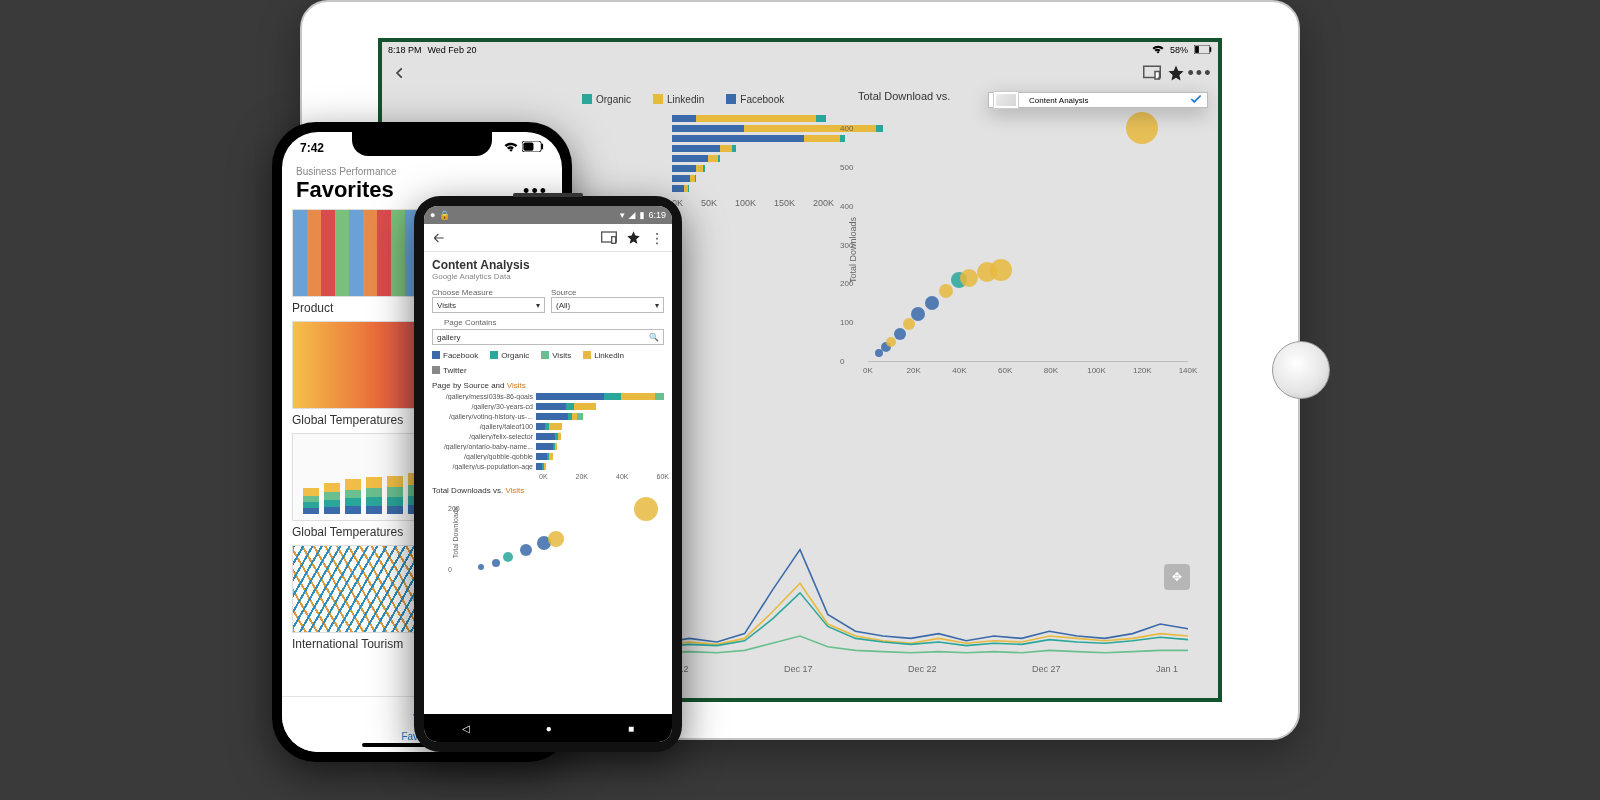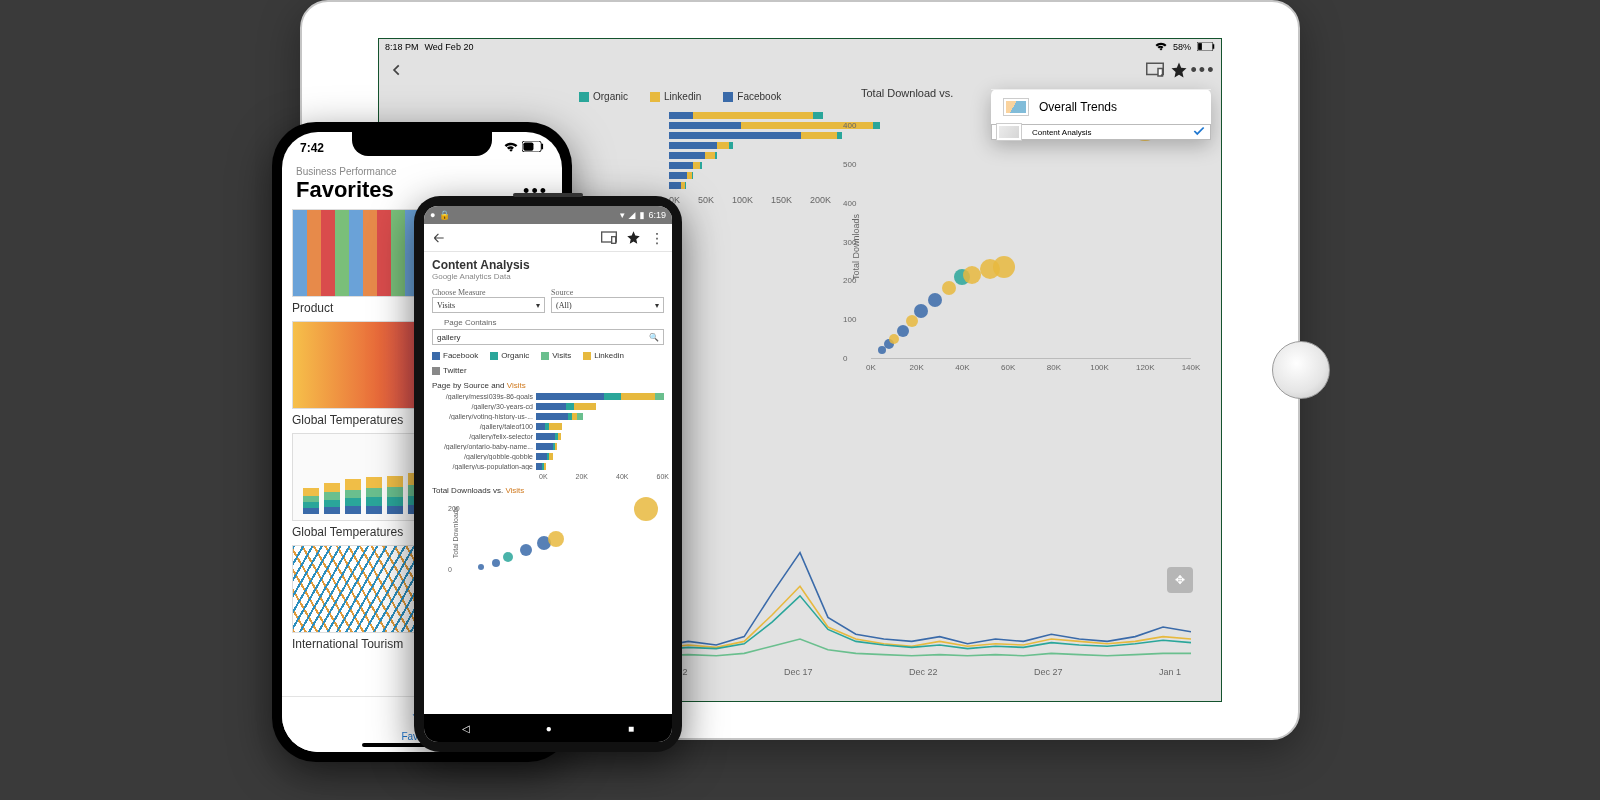--- a/index.html
+++ b/index.html
@@ -1,41 +1,41 @@
 <!DOCTYPE html>
 <html><head>
 <meta charset="utf-8">
 <style>
   * { box-sizing: border-box; margin: 0; padding: 0; }
   body { width: 1600px; height: 800px; background: #3a3a3a; font-family: -apple-system, BlinkMacSystemFont, "Segoe UI", Arial, sans-serif; overflow: hidden; position: relative; }
 
   
   .ipad { position: absolute; left: 300px; top: 0; width: 1000px; height: 740px; background: #fff; border: 2px solid #c5c5c5; border-radius: 28px; box-shadow: 0 12px 40px rgba(0,0,0,.35); }
   .ipad-home { position: absolute; right: -3px; top: 50%; transform: translate(50%,-50%); width: 58px; height: 58px; border-radius: 50%; background: radial-gradient(circle at 42% 38%, #fff, #e5e5e5 60%, #bdbdbd); border: 1px solid #9a9a9a; }
-  .ipad-screen { position: absolute; left: 76px; top: 36px; right: 76px; bottom: 36px; border: 1px solid #14532d; background: #e2e2e2; overflow: hidden; }
+  .ipad-screen { position: absolute; left: 76px; top: 36px; right: 76px; bottom: 36px; border: 4px solid #14532d; background: #e2e2e2; overflow: hidden; }
   .ipad-status { display:flex; align-items:center; height: 16px; padding: 0 6px; font-size: 9px; color:#000; background:#e2e2e2; gap:6px;}
   .ipad-status .grow{flex:1}
   .ipad-topbar { display:flex; align-items:center; height: 30px; padding: 0 6px; background:#e2e2e2;}
   .ipad-topbar .spacer{flex:1}
   .tb-icn { width:20px;height:20px; display:flex;align-items:center;justify-content:center; color:#444; margin:0 2px;}
   .star-filled{color:#000;}
   .back-chevron svg{width:14px;height:14px;}
   
   .popover{position:absolute; right:10px; top:50px; width:220px; background:#fff; border-radius:6px; box-shadow:0 6px 20px rgba(0,0,0,.25); font-size:12px; z-index:5;}
   .popover-head{padding:8px 12px 4px;color:#777;font-size:10px;}
   .popover-head .wb{font-size:13px;color:#222;font-weight:600;}
   .popover-item{display:flex;align-items:center;gap:10px;padding:8px 12px;border-top:1px solid #eee;cursor:pointer;}
   .popover-item .thumb{width:26px;height:18px;border:1px solid #ccc;background:#fff;position:relative;overflow:hidden;}
   .popover-item .thumb::after{content:"";position:absolute;inset:2px;background:linear-gradient(120deg,#f7b65d 40%,#2d8fbf 0);opacity:.6;}
   .popover-item.sel .thumb::after{background:linear-gradient(120deg,#ddd,#bbb);}
   .popover-item .check{margin-left:auto;color:#1f77d0;}
   
   .ipad-canvas{position:absolute;left:0;top:46px;right:0;bottom:0;background:#e2e2e2;}
   .legend{display:flex;gap:22px;font-size:10px;color:#333;margin-left:200px;margin-top:6px;}
-  .lg{display:flex;align-items:center;gap:4px;}
+  .lg{display:flex;align-items:flex-start;gap:4px;}
   .sw{width:10px;height:10px;}
   .c-org{background:#2aa69a;} .c-lnk{background:#e7b93e;} .c-fb{background:#3a6aa9;} .c-oth{background:#6abf8e;} .c-tw{background:#888;}
   
   .hb-wrap{position:absolute;left:290px;top:24px;width:240px;}
   .hb{height:7px;margin:3px 0;display:flex;}
   .hb span{display:block;height:100%;}
   .xaxis{display:flex;font-size:9px;color:#666;margin-top:6px;gap:18px;}
   
   .scatter{position:absolute;right:30px;top:22px;width:320px;height:270px;}
   .scatter .title{position:absolute;left:-10px;top:-20px;font-size:11px;color:#333;}
@@ -78,21 +78,21 @@
   .a-speaker{position:absolute;left:50%;top:-3px;transform:translateX(-50%);width:70px;height:4px;background:#333;border-radius:3px;}
   .a-status{height:18px;background:#777;color:#fff;font-size:9px;display:flex;align-items:center;padding:0 6px;gap:4px;}
   .a-status .grow{flex:1}
   .a-top{height:28px;background:#fff;border-bottom:1px solid #e4e4e4;display:flex;align-items:center;padding:0 6px;gap:6px;}
   .a-top .sp{flex:1}
   .a-ic{width:18px;height:18px;display:flex;align-items:center;justify-content:center;color:#444;}
   .a-body{padding:6px 8px 0;font-size:9px;color:#333;}
   .a-body h3{font-size:12px;font-weight:700;}
   .a-body .sub{font-size:8px;color:#888;margin-bottom:6px;}
   .flds{display:flex;gap:6px;margin-bottom:4px;}
-  .fld{flex:1;font-family:Liberation Serif, serif;}
+  .fld{flex:1;}
   .fld label{font-size:8px;color:#666;}
   .sel{border:1px solid #bbb;height:16px;font-size:8px;display:flex;align-items:center;justify-content:space-between;padding:0 4px;background:#fff;}
   .srch{border:1px solid #bbb;height:16px;font-size:8px;display:flex;align-items:center;justify-content:space-between;padding:0 4px;margin-top:2px;}
   .a-leg{display:flex;flex-wrap:wrap;gap:6px 12px;font-size:8px;margin:6px 0;}
   .a-leg .lg{gap:3px;}
   .a-leg .sw{width:8px;height:8px;}
   .sec-t{font-size:8px;font-weight:400;margin:2px 0;}
   .sec-t .hl{color:#d07a1f;}
   .abar{display:flex;align-items:center;margin:1px 0;height:9px;}
   .abar .lbl{flex:0 0 104px;text-align:right;font-size:7px;color:#555;padding-right:3px;white-space:nowrap;overflow:hidden;}
@@ -145,24 +145,20 @@
       </div>
       <div class="tb-icn star-filled">
         <svg width="18" height="18" viewBox="0 0 24 24">
             <path fill="#222" d="M12 2l2.9 6.9L22 9.8l-5.5 4.9L18 22l-6-3.6L6 22l1.5-7.3L2 9.8l7.1-.9z"></path>
           </svg>
       </div>
       <div class="tb-icn" style="font-size:18px;letter-spacing:2px;">•••</div>
     </div>
 
     <div class="popover">
-      <div class="popover-item">
-        <div class="thumb"></div>
-        <span>Overall Trends</span>
-      </div>
       <div class="popover-item sel">
         <div class="thumb"></div>
         <span>Content Analysis</span>
         <span class="check">
           <svg width="14" height="14" viewBox="0 0 24 24">
               <path fill="none" stroke="#1f77d0" stroke-width="3" d="M4 12l5 5L20 6"></path>
             </svg>
         </span>
       </div>
     </div>

